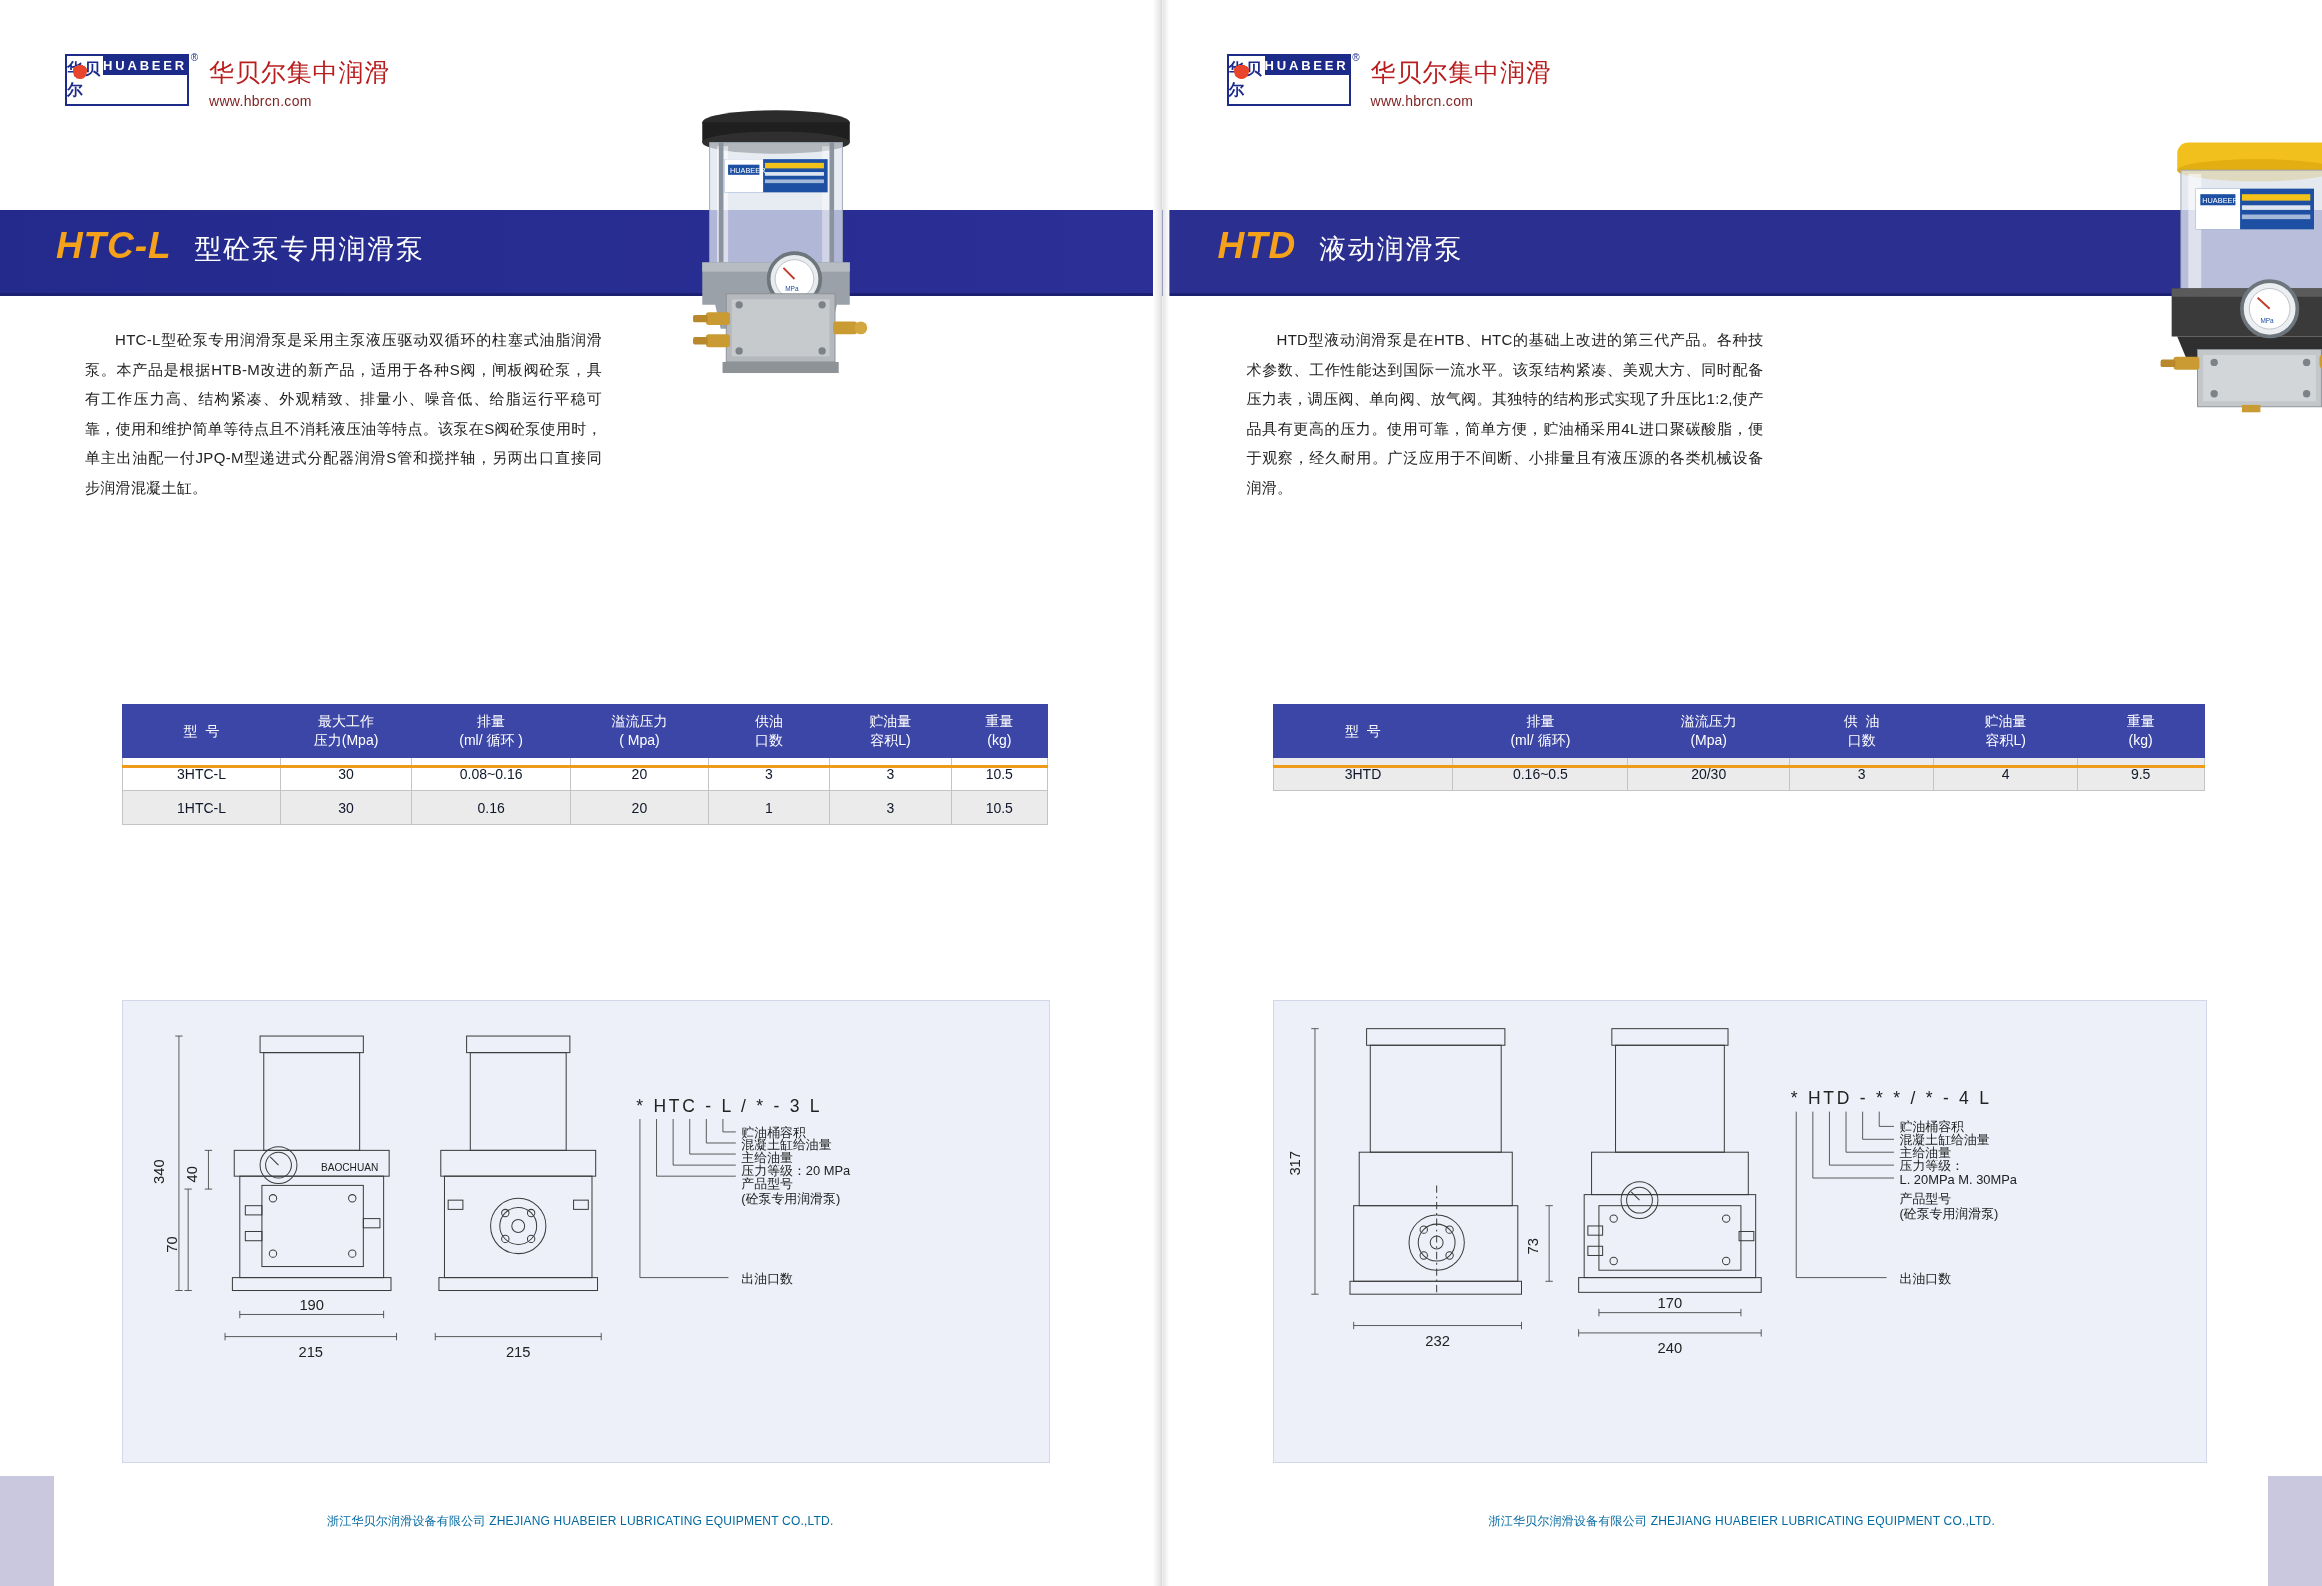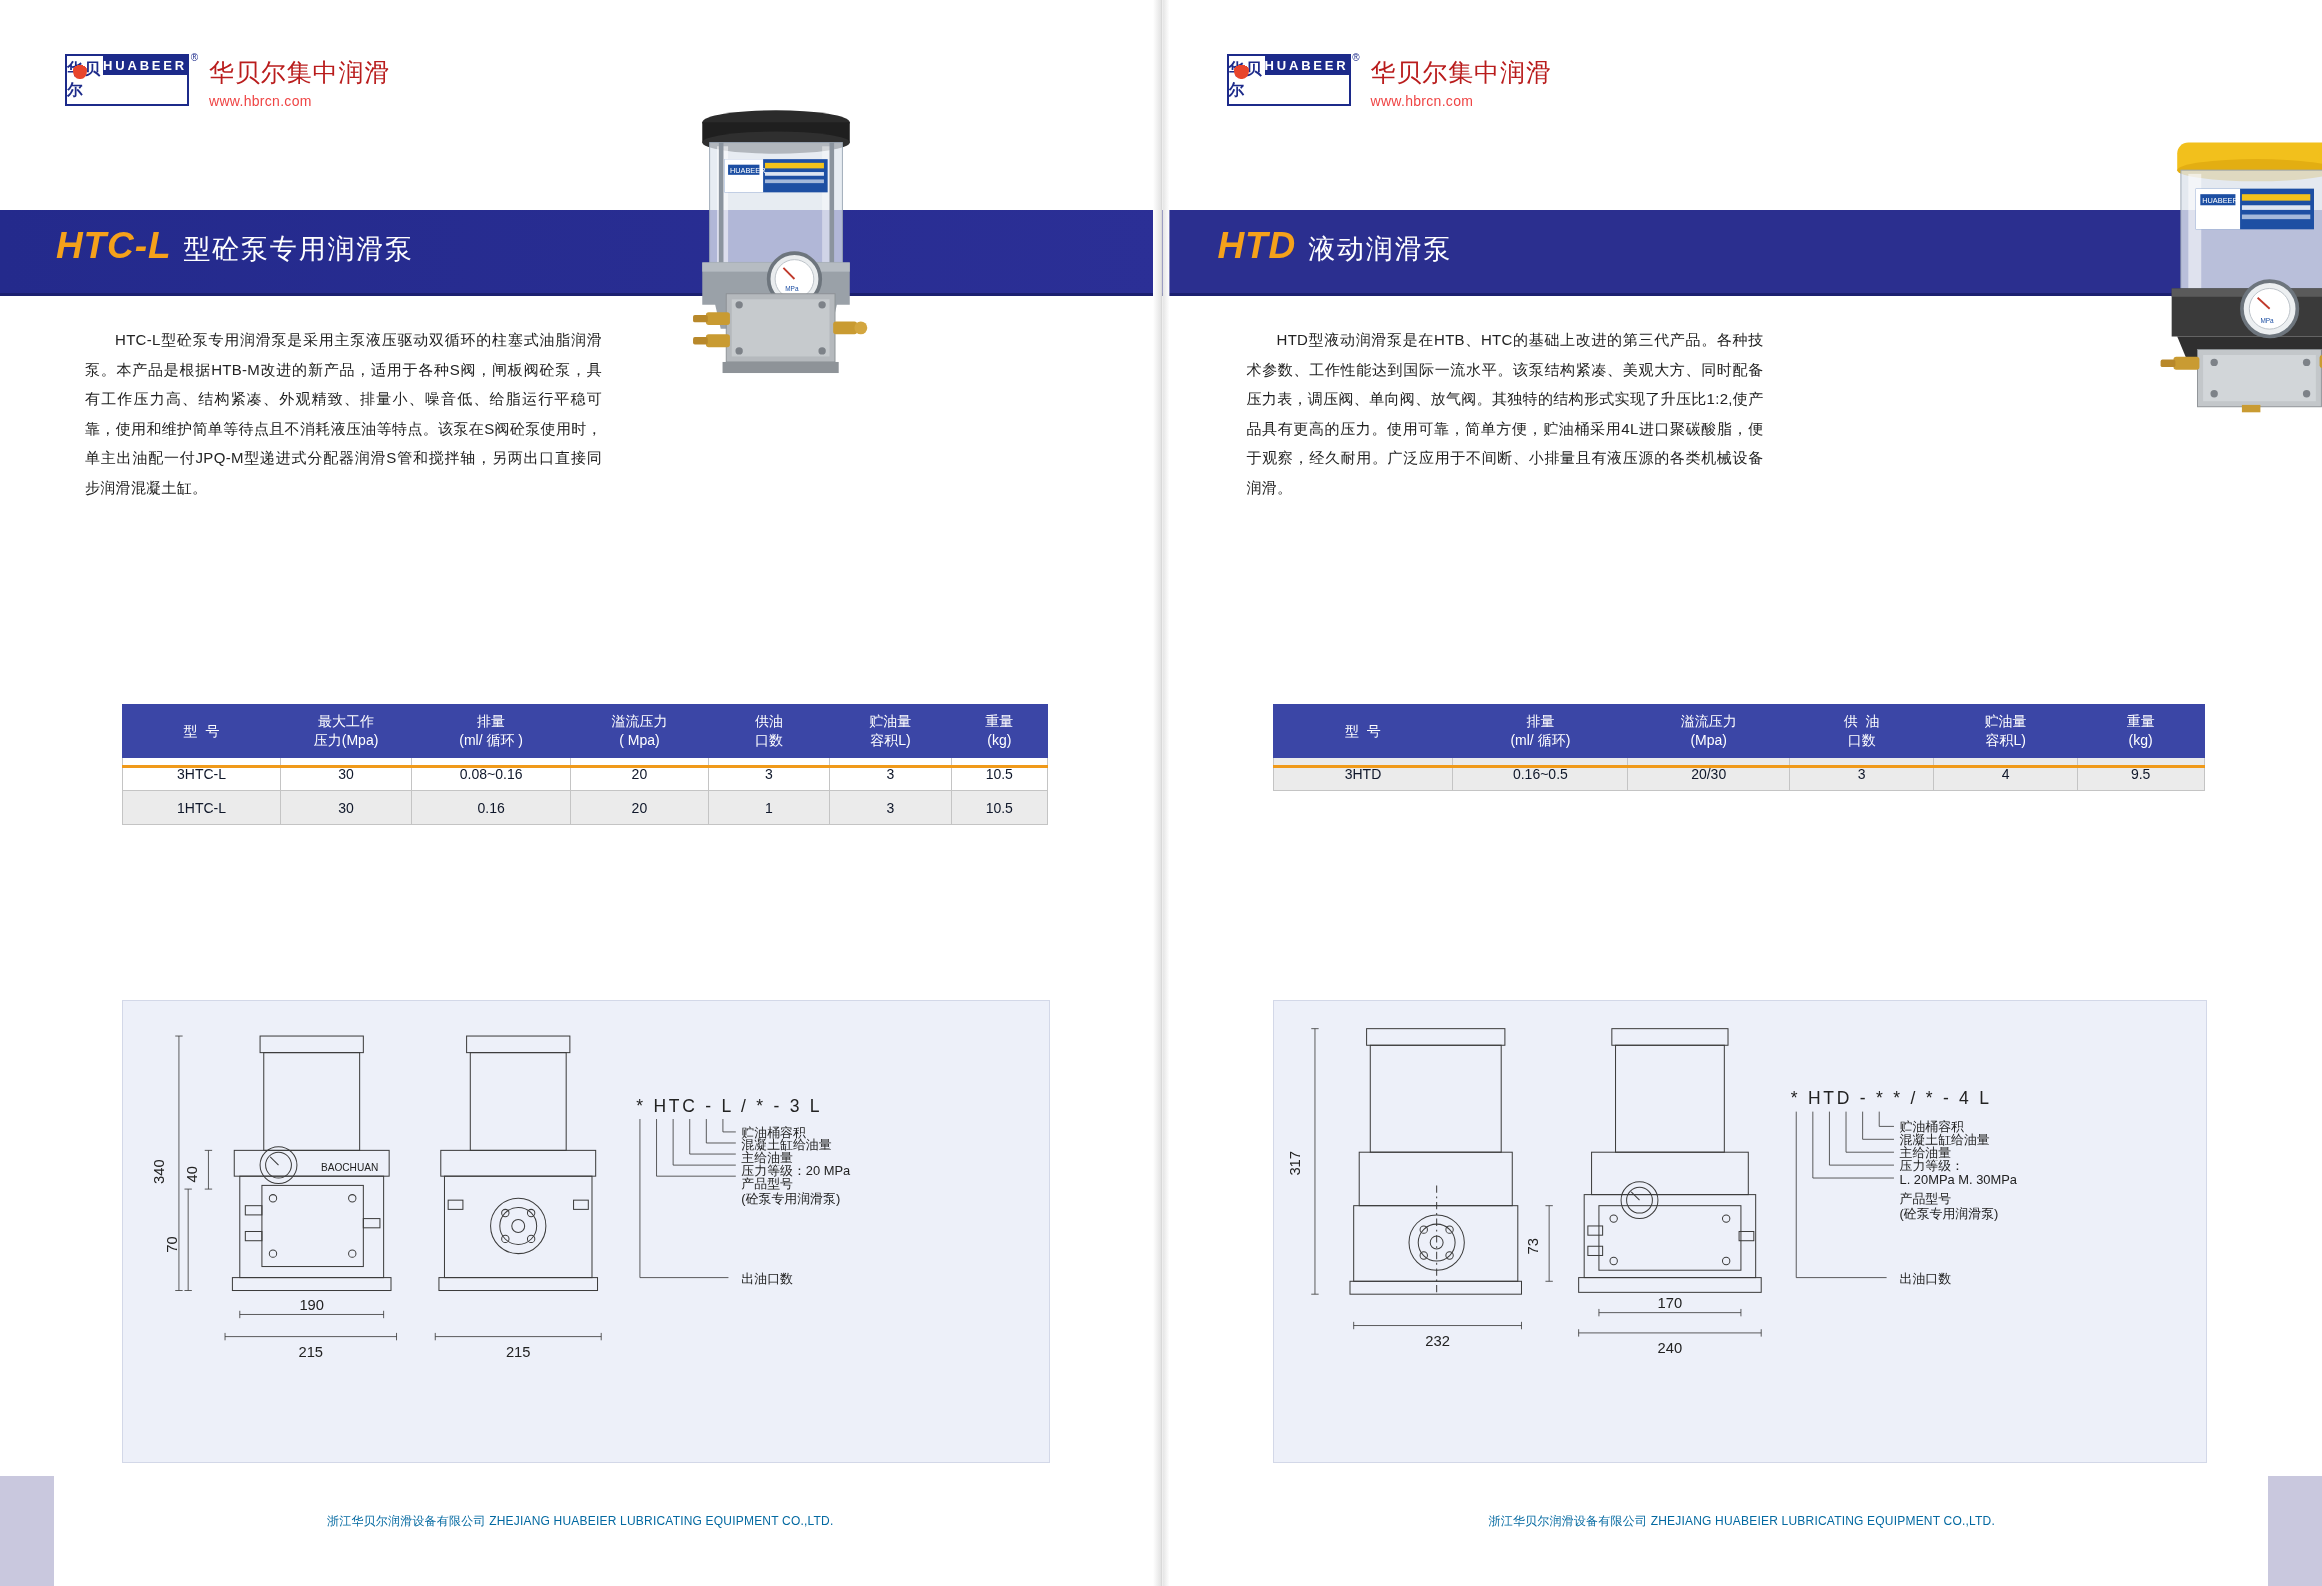--- a/index.html
+++ b/index.html
@@ -19,26 +19,26 @@
 
   
   .logo-wrap{position:absolute;top:54px;left:65px;display:flex;align-items:flex-start;}
   .logo-box{width:120px;height:48px;border:2.8px solid #1c2a8a;position:relative;background:#fff;display:flex;}
   .logo-top{flex:1;display:flex;align-items:center;justify-content:center;font-size:15.7px;color:#1c2a8a;font-weight:bold;letter-spacing:1.8px;}
   .logo-bottom{height:19.4px;background:#1c2a8a;color:#fff;font-size:13px;font-weight:bold;letter-spacing:2.8px;display:flex;align-items:center;justify-content:center;}
   .logo-flame{position:absolute;left:5.5px;top:4.6px;width:14.8px;height:18.5px;background:radial-gradient(circle at 50% 70%,#e8452c 0%,#e8452c 60%,rgba(232,69,44,0) 61%);border-radius:50% 50% 45% 45%;}
   .logo-reg{position:absolute;right:-11px;top:-3.7px;font-size:10px;color:#1c2a8a;}
   .logo-text{margin-left:20px;padding-top:1.8px;}
   .logo-cn{font-size:25px;color:#b91c1c;letter-spacing:0.9px;}
-  .logo-url{font-size:14px;color:#ef4444;margin-top:4.6px;letter-spacing:0.3px;}
+  .logo-url{font-size:14px;color:#7f1d1d;margin-top:4.6px;letter-spacing:0.3px;}
 
   
   .title-row{position:absolute;top:225px;left:56px;display:flex;align-items:baseline;justify-content:flex-end;}
   .title-model{font-size:37px;font-weight:bold;color:#f5a11a;font-style:italic;letter-spacing:0.9px;}
-  .title-cn{font-size:27px;color:#ffffff;margin-left:12px;letter-spacing:1.8px;}
+  .title-cn{font-size:27px;color:#ffffff;margin-left:23px;letter-spacing:1.8px;}
 
   
   .intro{position:absolute;top:325px;left:85px;width:517px;font-size:15px;line-height:29.5px;color:#222;text-align:justify;letter-spacing:0.3px;}
   .intro .indent{text-indent:2em;display:block;}
 
   
   .photo{position:absolute;}
   .photo-left{top:102px;left:665px;width:305px;height:295px;}
   .photo-right{top:111px;left:969px;width:305px;height:305px;}
 

